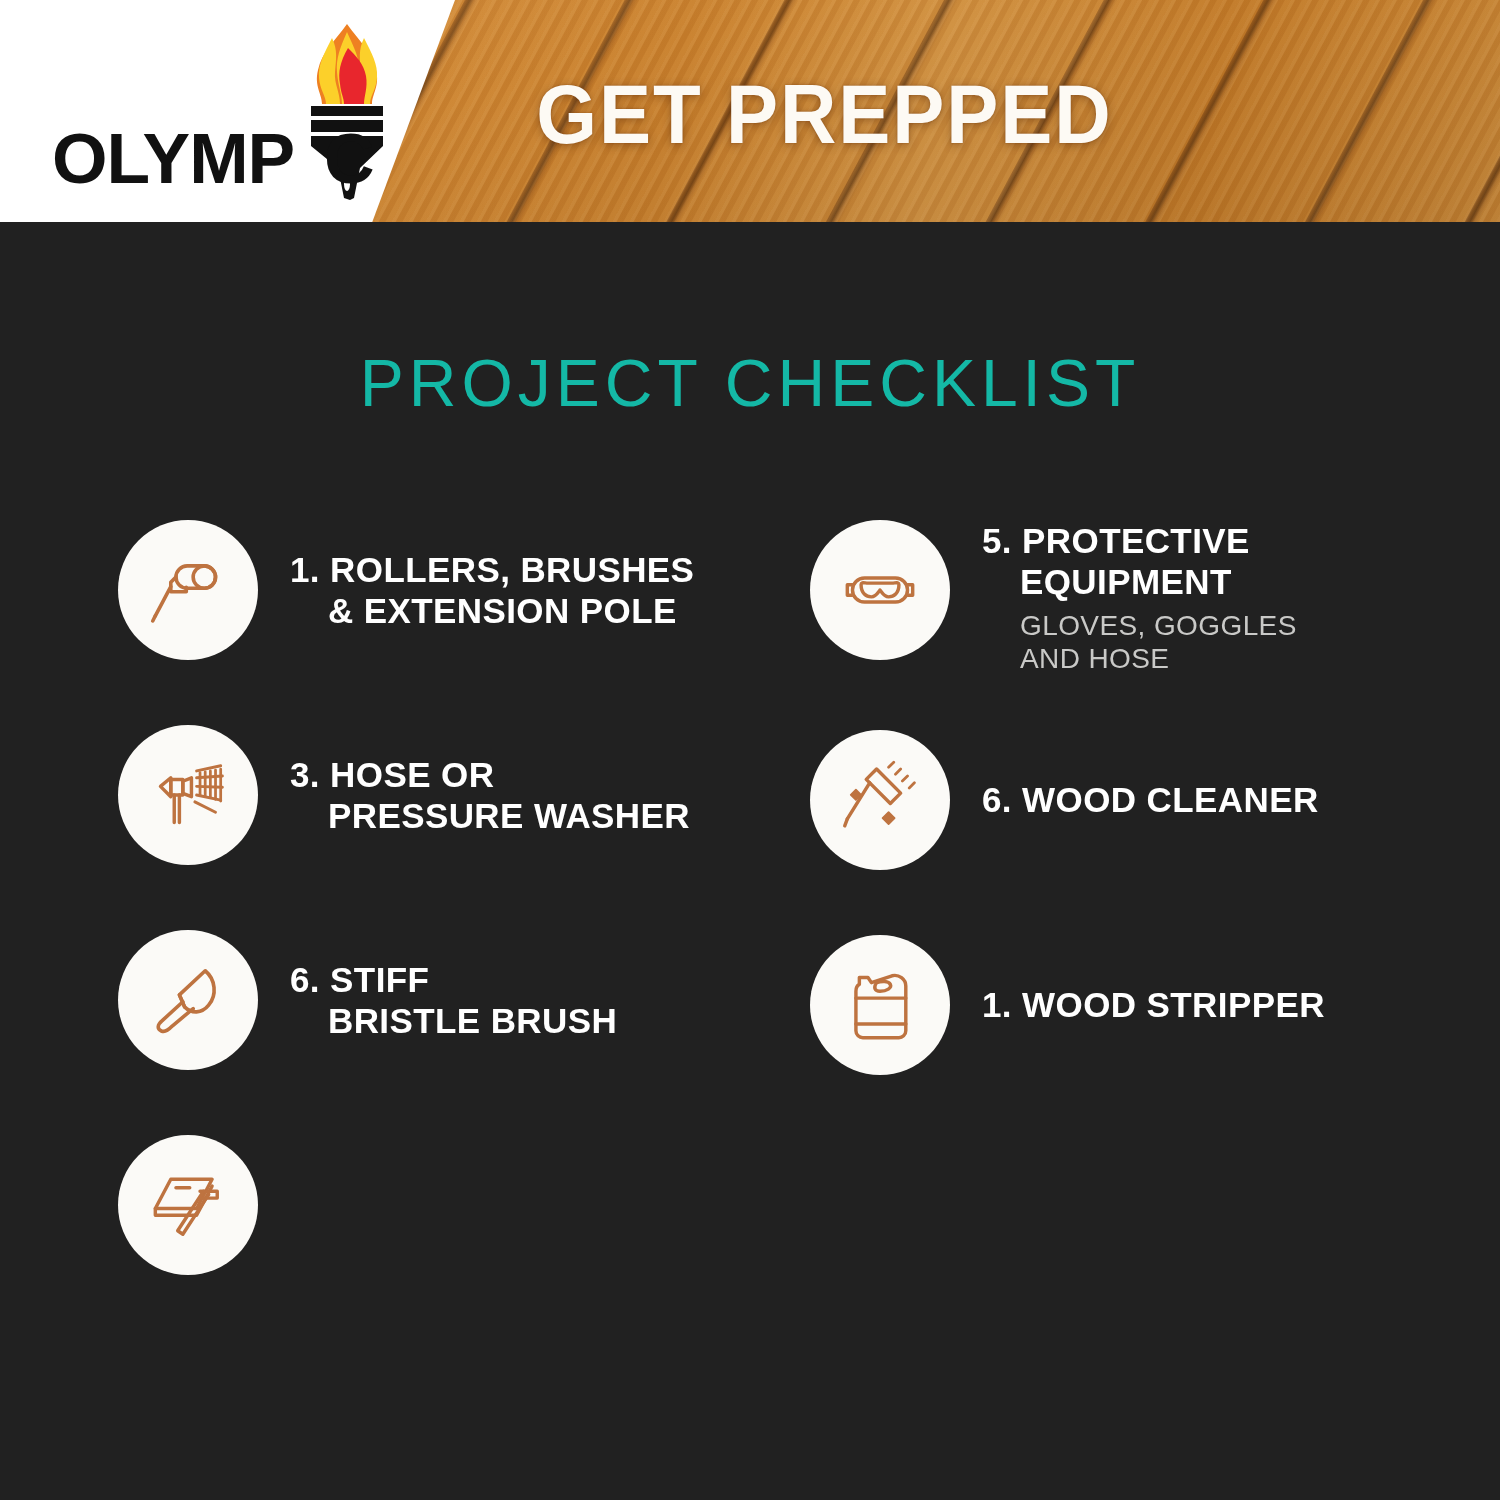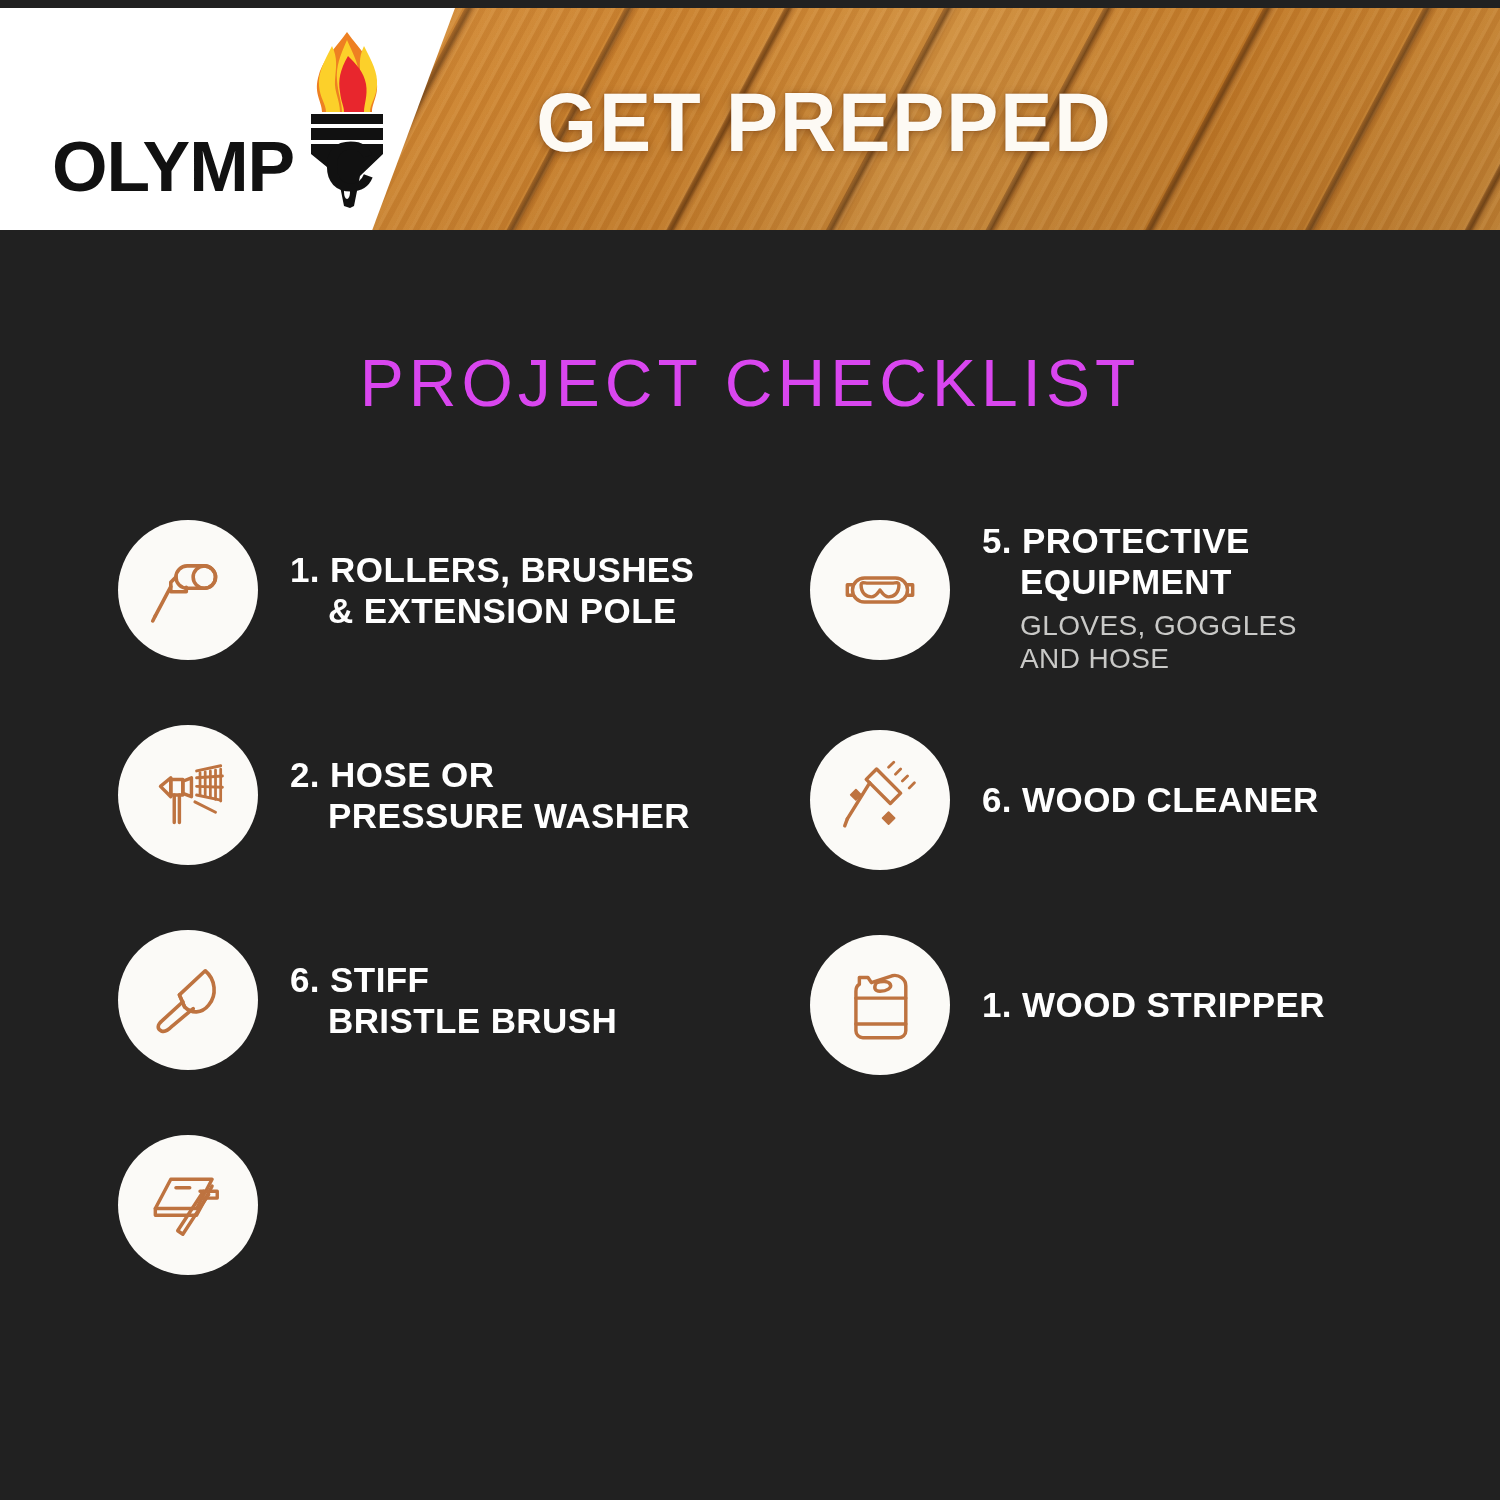--- a/index.html
+++ b/index.html
@@ -5,21 +5,21 @@
   html,body{margin:0;padding:0;}
   body{
     width:1500px;height:1500px;
     background:#212121;
     font-family:"Liberation Sans", sans-serif;
     overflow:hidden;
   }
   .page{position:relative;width:1500px;height:1500px;background:#212121;overflow:hidden;}
 
   
-  .header{position:absolute;left:0;top:8px;width:1500px;height:228px;overflow:hidden;background:#c8822f;}
+  .header{position:absolute;left:0;top:0;width:1500px;height:228px;overflow:hidden;background:#c8822f;}
   .wood{position:absolute;left:0;top:0;width:1500px;height:228px;
         background:
           repeating-linear-gradient(118deg,
             rgba(0,0,0,0.00) 0px,
             rgba(0,0,0,0.00) 128px,
             rgba(90,45,12,0.38) 129px,
             rgba(60,28,6,0.55) 133px,
             rgba(120,62,20,0.22) 137px,
             rgba(0,0,0,0.00) 141px),
           repeating-linear-gradient(118deg,
@@ -43,21 +43,21 @@
         font-family:"Liberation Sans", sans-serif;
         font-weight:700;font-size:84px;letter-spacing:2px;color:#fdfaf4;
         transform:scaleX(0.93);transform-origin:right center;
         text-shadow:0 2px 10px rgba(90,45,10,0.45), 0 0 2px rgba(120,60,15,0.55);}
   .hdr-rule{position:absolute;left:0;top:222px;width:1500px;height:8px;background:#212121;}
 
   
   .page-title{position:absolute;left:0;top:345px;width:1500px;text-align:center;}
   .page-title span{
         font-family:"Liberation Sans", sans-serif;
-        font-weight:300;font-size:66px;letter-spacing:5px;color:#d946ef;}
+        font-weight:300;font-size:66px;letter-spacing:5px;color:#14b8a6;}
 
   
   .cols{position:absolute;left:0;top:520px;width:1500px;height:860px;padding-left:40px;}
   .col{position:absolute;top:0;width:700px;}
   .col-left{left:118px;}
   .col-right{left:810px;}
 
   .item{position:relative;display:flex;align-items:flex-start;height:205px;}
   .item.r{height:210px;}
   .icon-circle{flex:0 0 auto;width:140px;height:140px;border-radius:50%;
@@ -171,21 +171,21 @@
               <path d="M58 58 L82 70"></path>
             </g>
             <g stroke-width="3.2">
               <path d="M64 24 L64 50 M70 23 L70 51 M76 22 L76 53 M82 21 L82 55 M88 20 L88 57"></path>
             </g>
           </svg>
           </span>
         </div>
         <div class="item-text">
           <div class="item-title">
-            <span>2. HOSE OR</span>
+            <span>3. HOSE OR</span>
             <span class="l2">PRESSURE WASHER</span>
           </div>
         </div>
       </div>
 
       <div class="item center">
         <div class="icon-circle">
           <span>
           <svg viewBox="0 0 100 100" width="86" height="86" fill="none" stroke="#be7340" stroke-width="4.2" stroke-linecap="round" stroke-linejoin="round">
             <path d="M70 16 C82 26 84 44 74 56 C66 66 54 66 46 58 L40 44 Z"></path>

